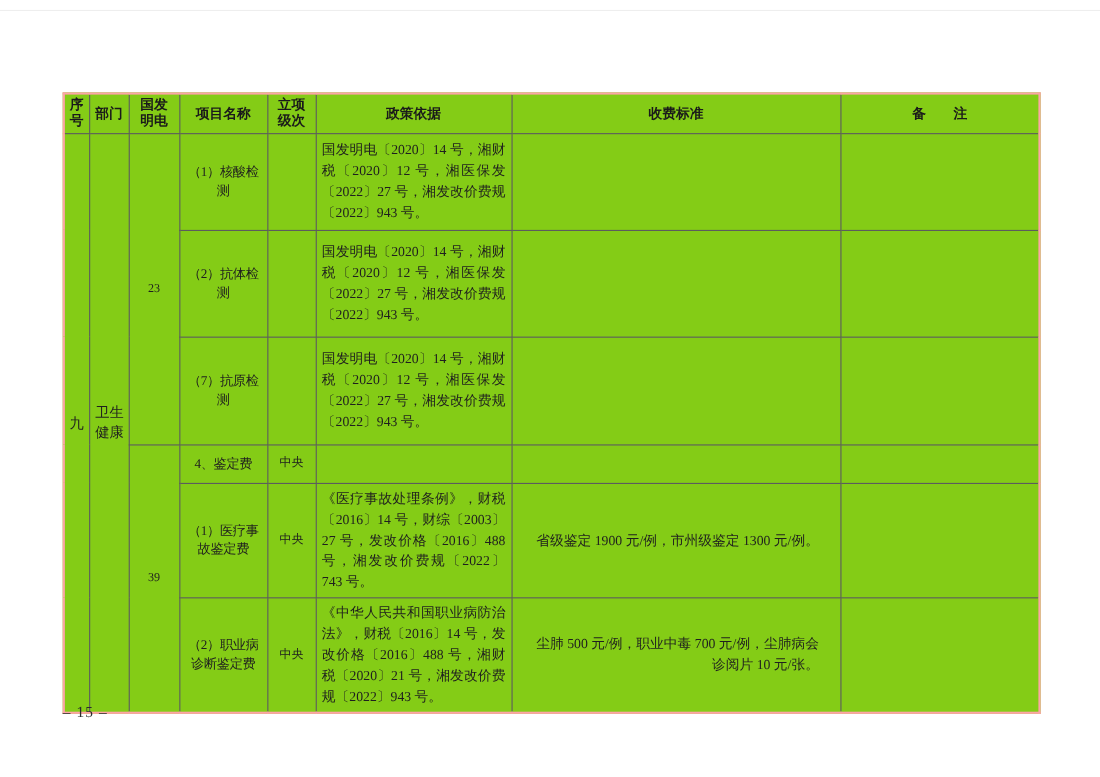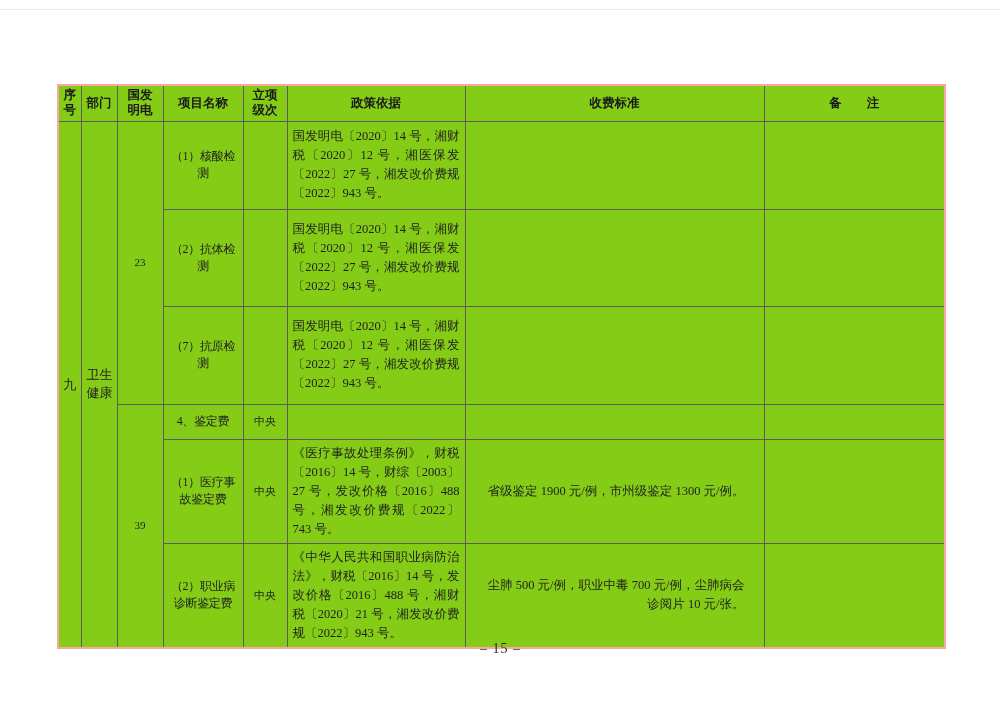--- a/index.html
+++ b/index.html
@@ -31,21 +31,21 @@
   td.dept{font-size:13px;line-height:18px;padding:1px 4px;text-align:right;}
   td.name{font-size:12px;line-height:17px;padding:2px 4px;text-align:center;letter-spacing:-0.3px;}
   td.policy{
     font-size:12.5px;line-height:19px;padding:4px 5px;
     text-align:justify;text-justify:inter-character;margin-top:16px;
   }
   td.fee-std{font-size:12.5px;line-height:19px;padding:3px 19px;text-align:right;}
   td.note{padding:2px;}
   .page-number{
     position:absolute;left:57px;top:641px;width:887px;
-    text-align:center;font-size:14px;letter-spacing:1px;color:#2b2b2b;
+    font-size:14px;letter-spacing:1px;color:#2b2b2b;
   }
 </style>
 </head>
 <body>
 
 <div class="scan-line"></div>
 
 <table class="fee">
   <colgroup>
     <col style="width:23px">

